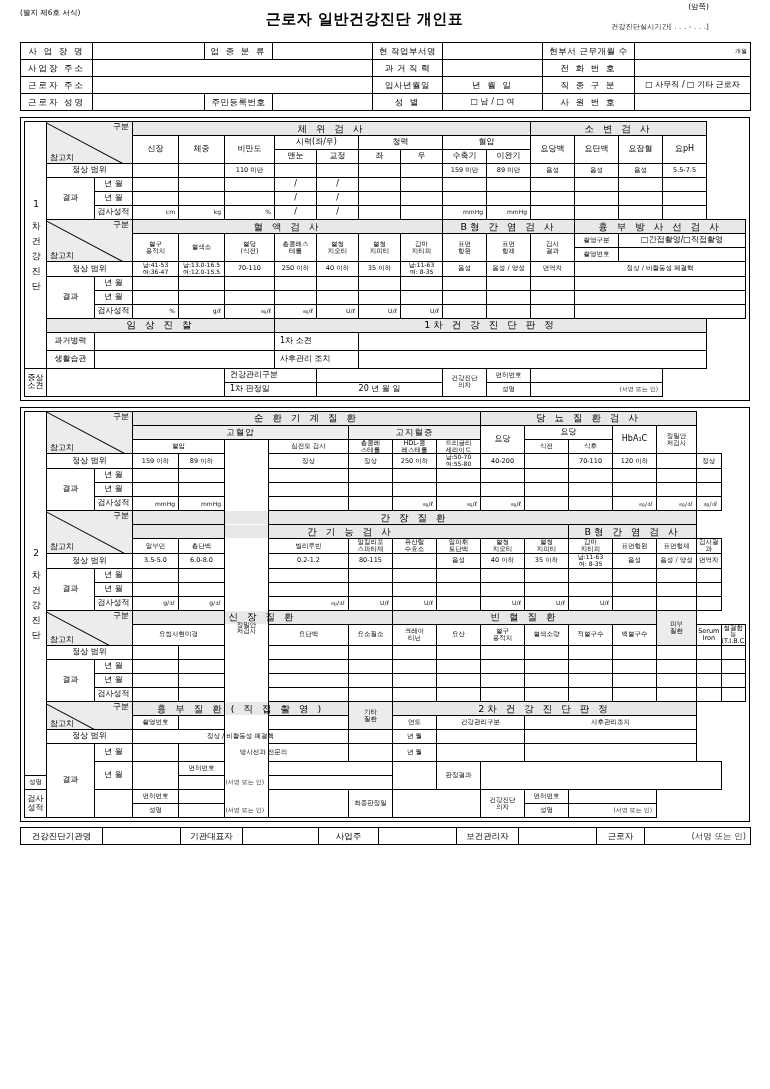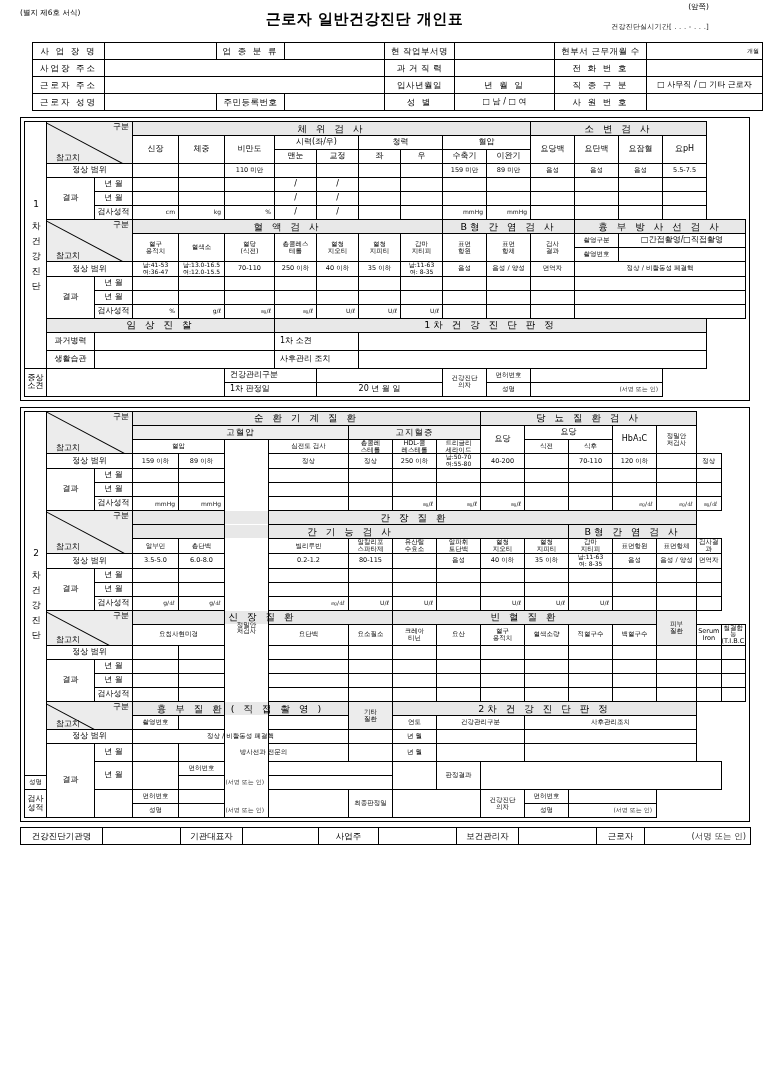--- a/index.html
+++ b/index.html
@@ -22,21 +22,21 @@
     position:absolute; left:0; right:0; top:10px;
     text-align:center; font-size:15px; font-weight:bold; letter-spacing:.5px;
   }
   .period { position:absolute; right:20px; top:22px; font-size:7px; color:#222; letter-spacing:.2px;}
 
   
   table { border-collapse: collapse; table-layout: fixed; }
   td, th { border: 0.8px solid #000; padding:0; text-align:center;
            vertical-align: middle; font-weight:normal; font-size:8px;
            line-height:1.05; overflow:hidden; }
-  .idblock { margin: 0 32px; width: 730px; }
+  .idblock { margin: 0 20px; width: 730px; }
   .idblock td { height: 17px; }
   .lbl { background:#fff; letter-spacing:2px; font-size:8.5px; }
   .lbl2 { letter-spacing:0.5px; font-size:8.5px; }
 
   
   .box {
     margin: 6px 20px 0 20px; width:730px;
     border: 1.6px solid #000;
     padding: 3px;
   }
@@ -59,21 +59,21 @@
     overflow:hidden;
   }
   .slashcell .sl:after{
     content:""; position:absolute; left:-8%; top:-8%;
     width:135%; height:135%;
     border-top:0.8px solid #000;
     transform-origin: 0 0;
     transform: rotate(28deg);
   }
   .slashcell .gubun { position:absolute; right:3px; top:1px; font-size:8px; }
-  .slashcell .chamgo { position:absolute; left:9px; bottom:1px; font-size:8px; }
+  .slashcell .chamgo { position:absolute; left:3px; bottom:1px; font-size:8px; }
   .leftlab { text-align:left; padding-left:5px; }
   .sign { font-size:6px; text-align:right; padding-right:4px; color:#333; }
   .chk { font-size:8px; letter-spacing:0; }
   .h18 td { height:18px; }
   .footer { margin: 5px 28px 0 20px; width:730px; }
   .footer td { height:17px; font-size:8.5px; }
 </style>
 </head>
 <body>
 

